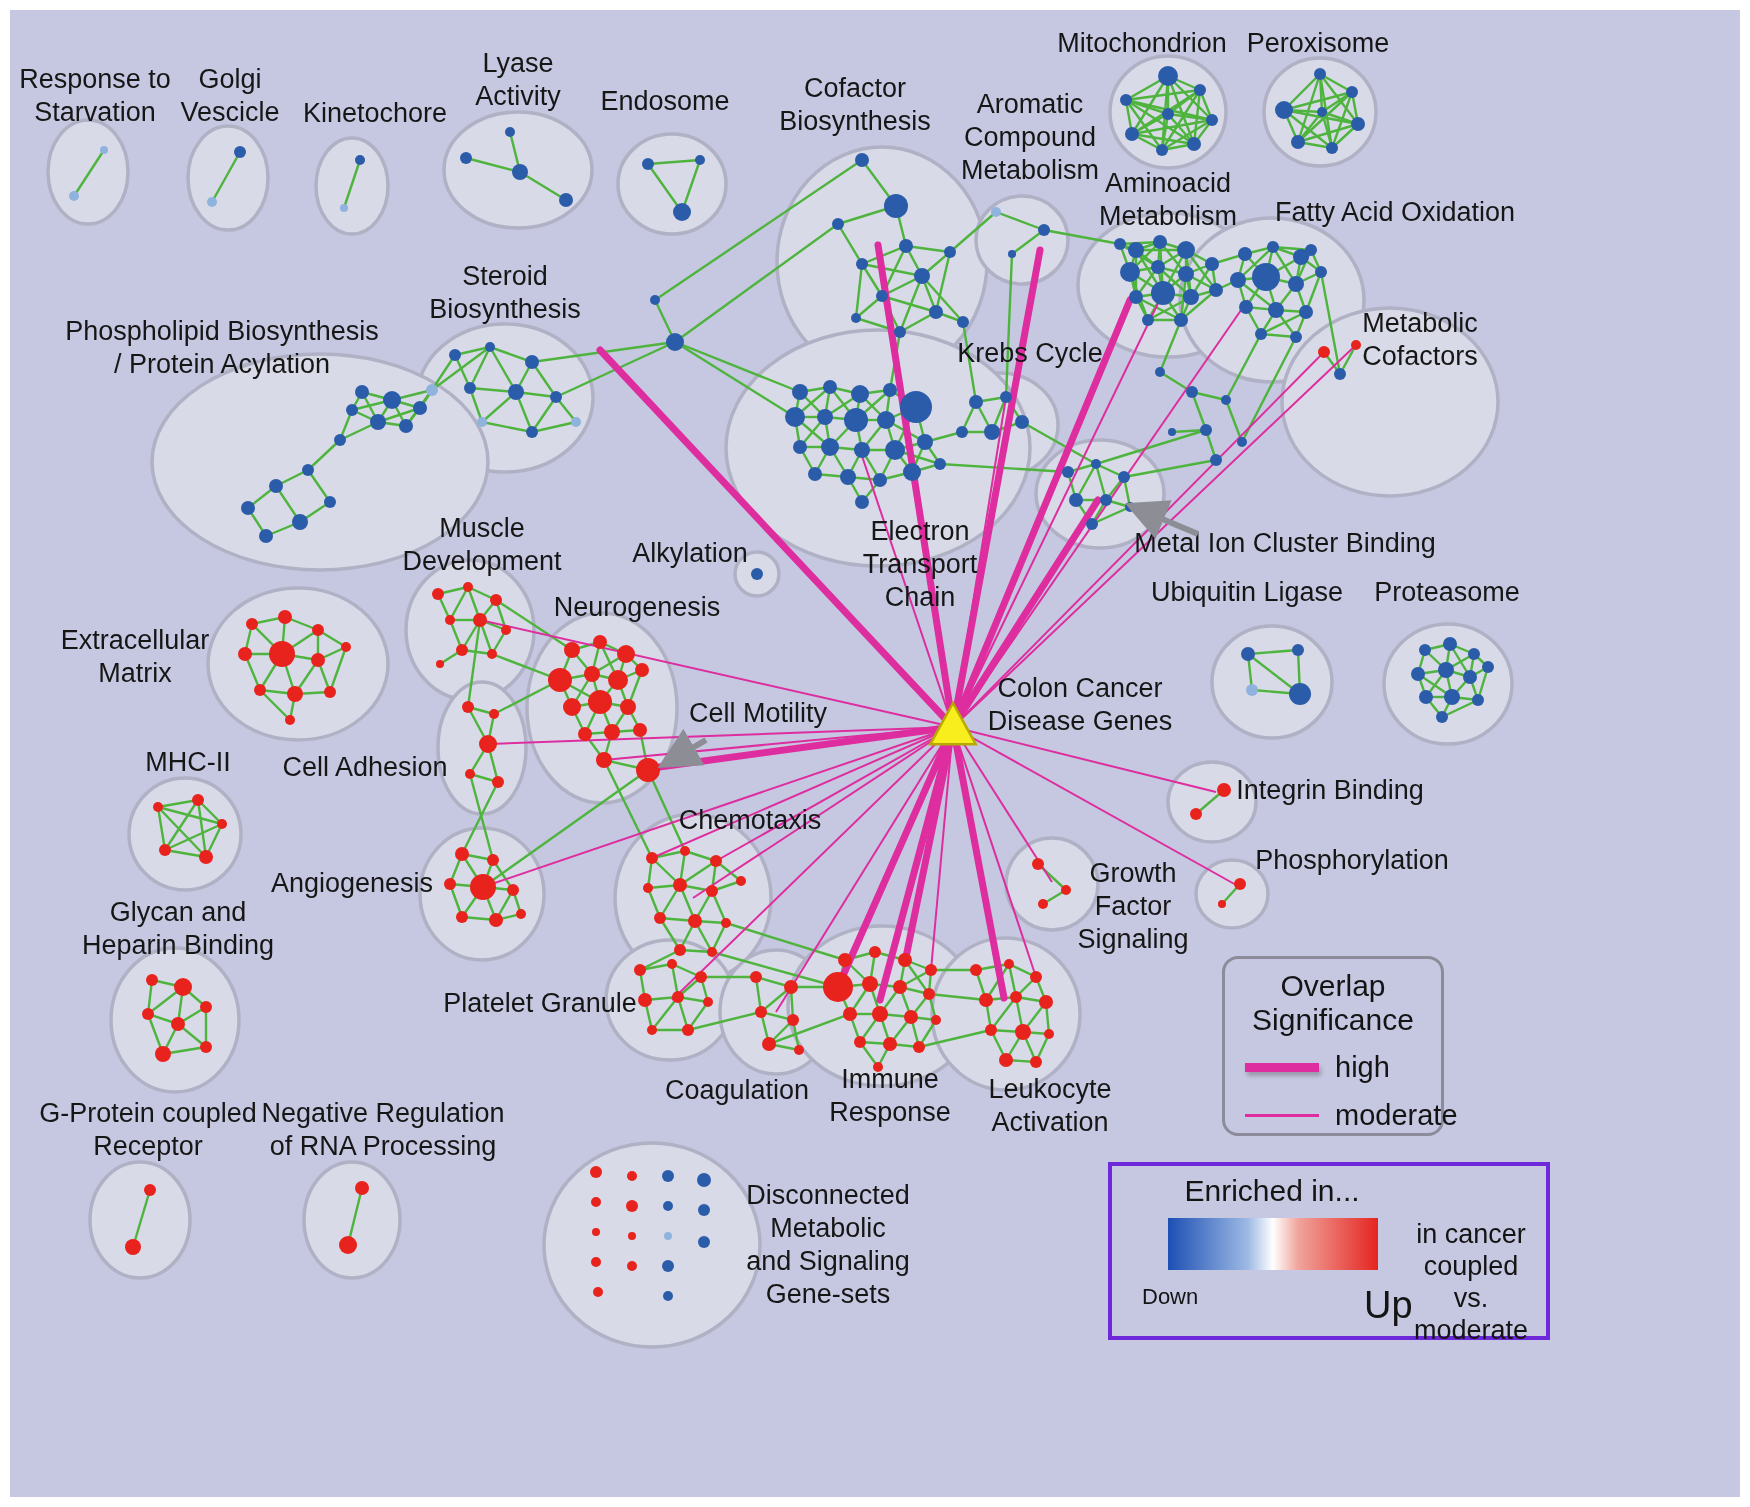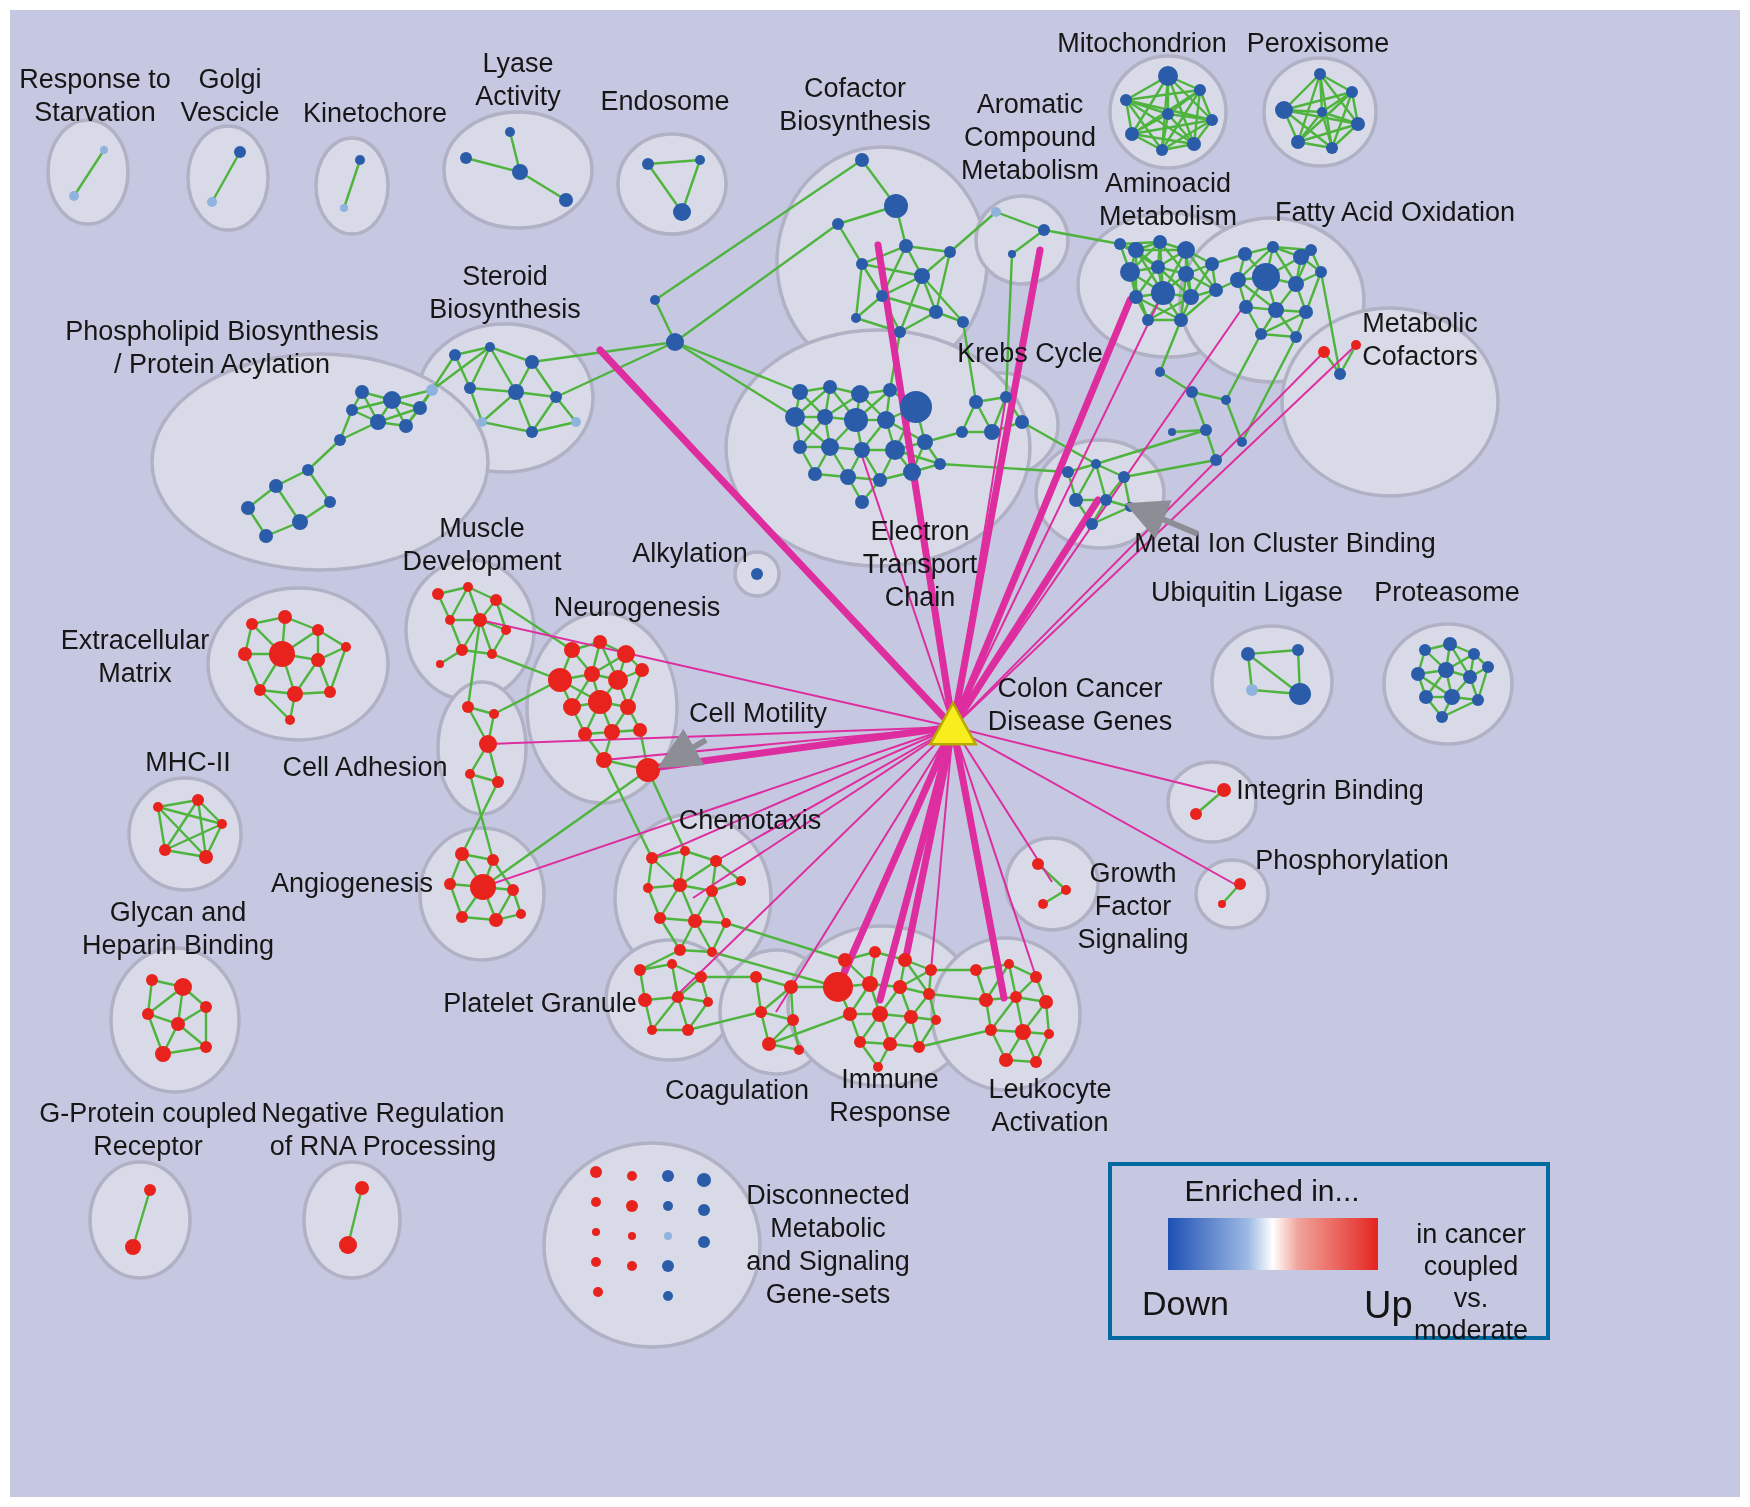--- a/index.html
+++ b/index.html
@@ -10,24 +10,24 @@
   #network-svg text{font-family:"Liberation Sans",sans-serif;font-size:27px;fill:#161616}
   .legend-overlap{position:absolute;left:1222px;top:956px;width:216px;height:174px;border:3px solid #8b8b99;border-radius:16px;z-index:20}
   .lo-title{position:absolute;top:10px;left:0;right:0;text-align:center;font-size:30px;line-height:34px;color:#141414}
   .lo-row{position:absolute;left:20px;display:flex;align-items:center}
   .lo-row.r1{top:92px}
   .lo-row.r2{top:140px}
   .lo-line{width:74px}
   .lo-line.high{height:9px;background:var(--magenta,#dd2d9f);box-shadow:2px 4px 4px #9a9aab}
   .lo-line.moderate{height:3px;background:var(--magenta,#dd2d9f)}
   .lo-label{margin-left:16px;font-size:29px;color:#141414}
-  .legend-enriched{position:absolute;left:1108px;top:1162px;width:434px;height:170px;border:4px solid #0369a1;z-index:20}
+  .legend-enriched{position:absolute;left:1108px;top:1162px;width:434px;height:170px;border:4px solid #6d28d9;z-index:20}
   .le-title{position:absolute;left:25px;top:8px;width:270px;text-align:center;font-size:30px;color:#141414}
   .le-bar{position:absolute;left:56px;top:52px;width:210px;height:52px;background:var(--grad,linear-gradient(to right,#1d50b4,#ffffff,#e52420))}
-  .le-down{position:absolute;left:30px;top:118px;font-size:34px;color:#141414}
+  .le-down{position:absolute;left:30px;top:118px;font-size:22px;color:#141414}
   .le-up{position:absolute;left:252px;top:118px;font-size:38px;color:#141414}
   .le-note{position:absolute;left:290px;top:52px;width:138px;text-align:center;font-size:27px;line-height:32px;color:#141414}
 </style>
 </head>
 <body>
 
 <div class="stage">
   <svg id="network-svg" viewBox="0 0 1750 1507">
       <defs>
         <marker id="arrowhead" markerWidth="7" markerHeight="7" refX="5" refY="3.5" orient="auto">
@@ -1037,20 +1037,34 @@
         <text x="1080" y="697" text-anchor="middle">Colon Cancer</text>
         <text x="1080" y="730" text-anchor="middle">Disease Genes</text>
         <text x="758" y="722" text-anchor="middle">Cell Motility</text>
       </g>
       <g>
         <line x1="1198" y1="534" x2="1136" y2="508" stroke="#8d8d95" stroke-width="6" marker-end="url(#arrowhead)"></line>
         <line x1="706" y1="740" x2="668" y2="762" stroke="#8d8d95" stroke-width="6" marker-end="url(#arrowhead)"></line>
       </g>
     </svg>
 
+  <div class="legend-overlap">
+    <div class="lo-title">
+      <div>Overlap</div>
+      <div>Significance</div>
+    </div>
+    <div class="lo-row r1">
+      <div class="lo-line high"></div>
+      <span class="lo-label">high</span>
+    </div>
+    <div class="lo-row r2">
+      <div class="lo-line moderate"></div>
+      <span class="lo-label">moderate</span>
+    </div>
+  </div>
 
   <div class="legend-enriched">
     <div class="le-title">Enriched in...</div>
     <div class="le-bar"></div>
     <div class="le-down">Down</div>
     <div class="le-up">Up</div>
     <div class="le-note">
       <div>in cancer</div>
       <div>coupled</div>
       <div>vs. moderate</div>

